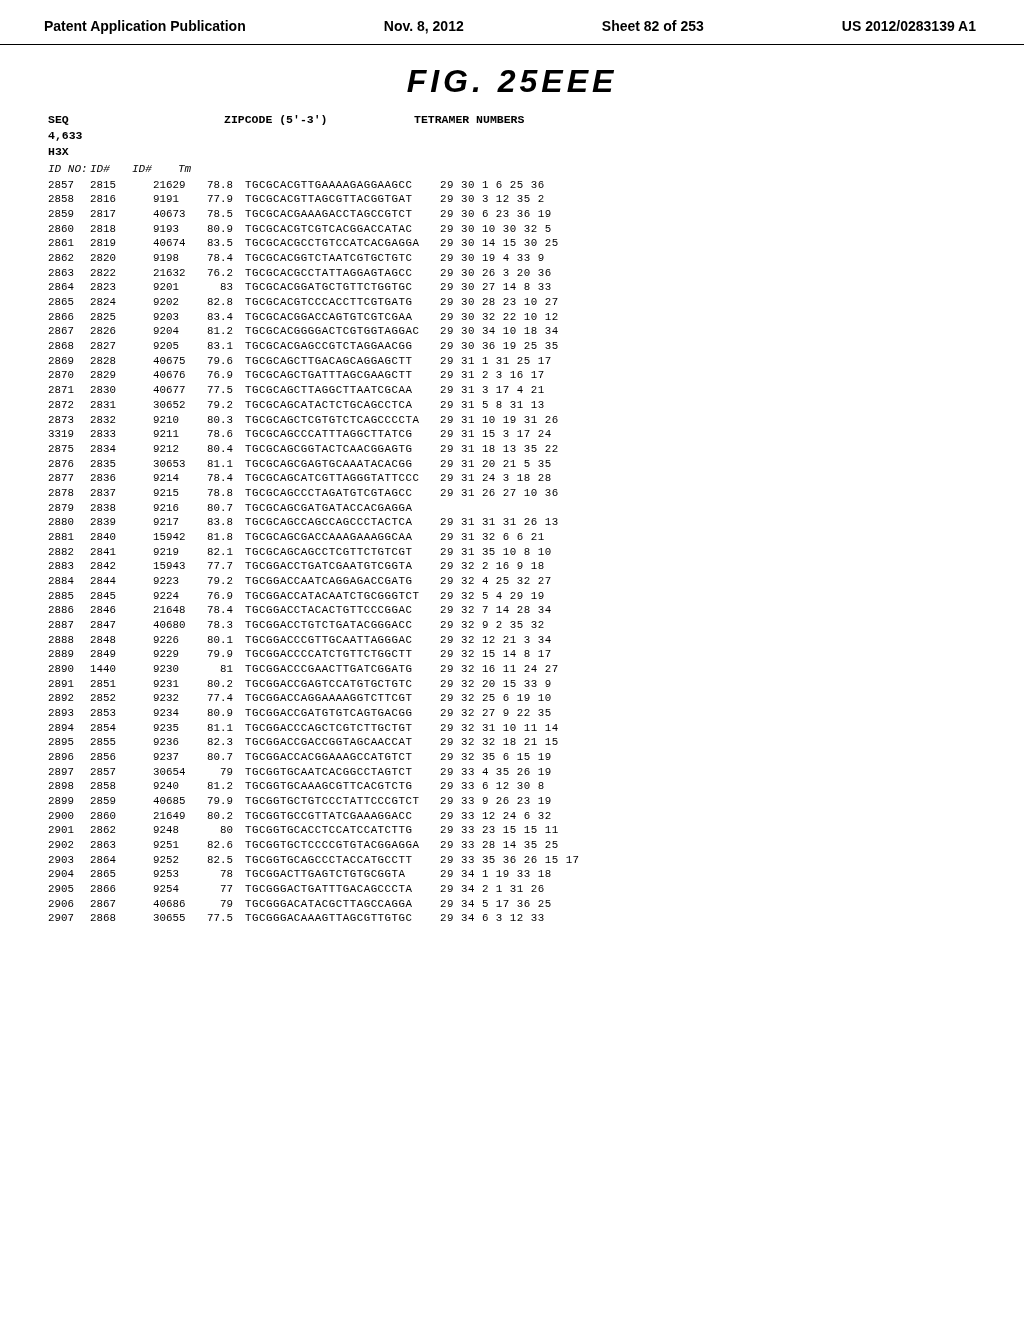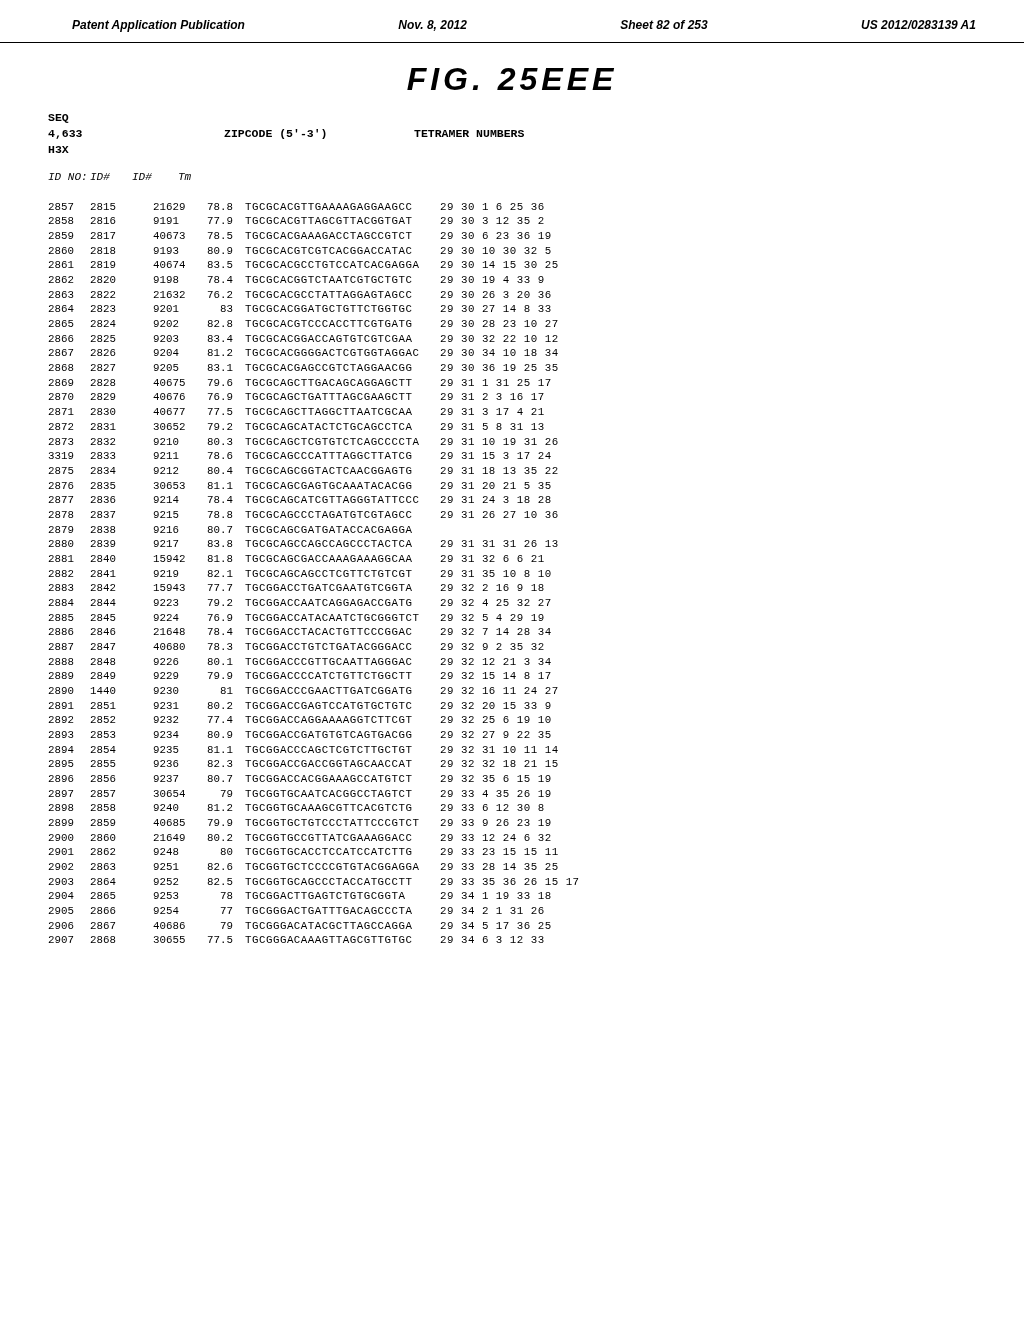--- a/index.html
+++ b/index.html
@@ -8,47 +8,45 @@
       font-family: 'Courier New', Courier, monospace;
       width: 1024px;
       min-height: 1320px;
       position: relative;
       overflow-x: hidden;
     }
     .page-header {
       display: flex;
       justify-content: space-between;
       align-items: center;
-      padding: 18px 48px 10px 72px;
+      padding: 18px 48px 10px 44px;
       border-bottom: 1px solid #000;
       font-family: Arial, Helvetica, sans-serif;
-      font-size: 12px;
+      font-size: 14px;
       font-weight: bold;
-      font-style: italic;
     }
     .fig-title {
       text-align: center;
       padding: 18px 0 10px 0;
       font-family: Arial, Helvetica, sans-serif;
       font-size: 32px;
       font-weight: 900;
       font-style: italic;
       letter-spacing: 4px;
     }
     .data-table-container {
       padding: 2px 48px 10px 48px;
       font-size: 11.2px;
       line-height: 1.38;
     }
     .table-header-row {
       display: flex;
       font-weight: bold;
-      margin-bottom: 12px;
+      margin-bottom: 2px;
       font-size: 11.5px;
-      align-items: center;
     }
     .col-seq  { width: 42px; }
     .col-id1  { width: 42px; }
     .col-id2  { width: 46px; }
     .col-tm   { width: 38px; }
     .col-zip  { width: 190px; text-align: left; padding-left: 8px; }
     .col-tet  { width: 300px; text-align: left; padding-left: 8px; }
 
     .data-row {
       display: flex;
@@ -59,21 +57,21 @@
     .data-row .col-id1  { width: 42px; }
     .data-row .col-id2  { width: 46px; margin-left: 21px; }
     .data-row .col-tm   { width: 38px; text-align: right; padding-right: 4px;}
     .data-row .col-zip  { width: 195px; text-align: left; padding-left: 8px; letter-spacing: 0.5px; }
     .data-row .col-tet  { flex: 1; text-align: left; padding-left: 8px; letter-spacing: 0.5px; }
 
     .subheader-row {
       display: flex;
       font-style: italic;
       font-size: 11px;
-      margin-bottom: 15px;
+      margin-bottom: 1px;
     }
   </style>
 </head>
 <body>
 
 <div class="page-header">
   <span>Patent Application Publication</span>
   <span>Nov. 8, 2012</span>
   <span>Sheet 82 of 253</span>
   <span>US 2012/0283139 A1</span>

